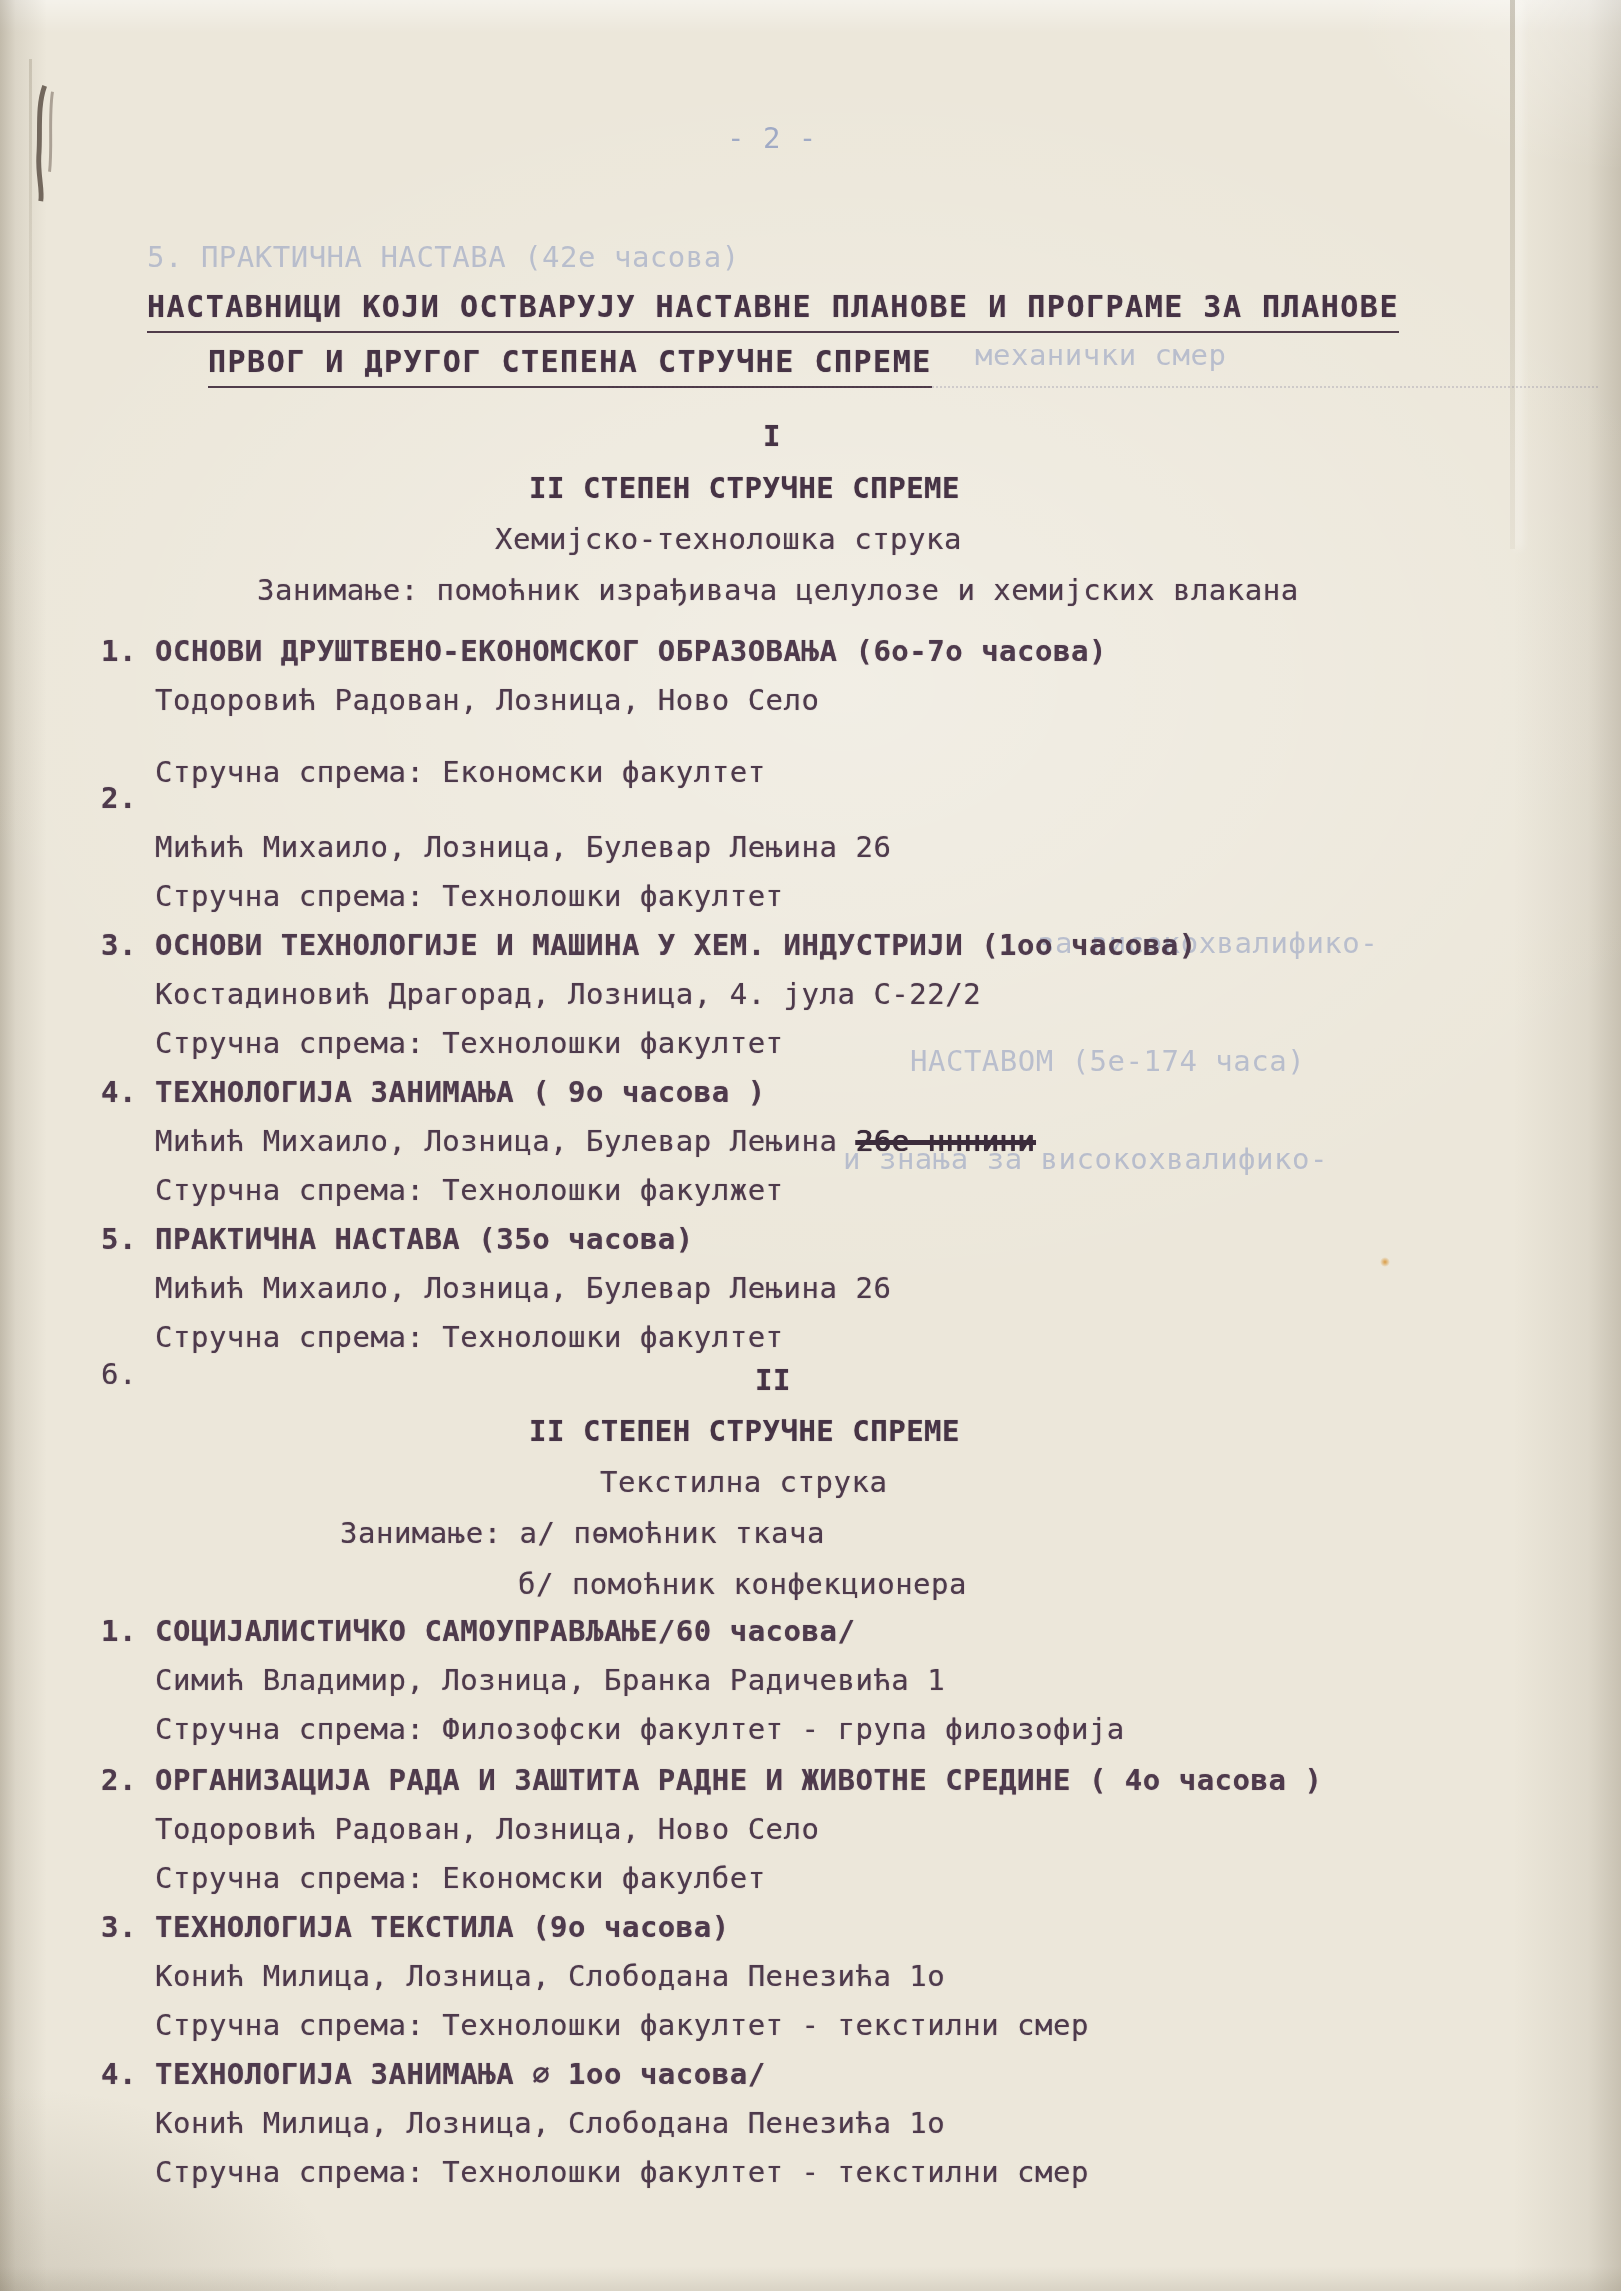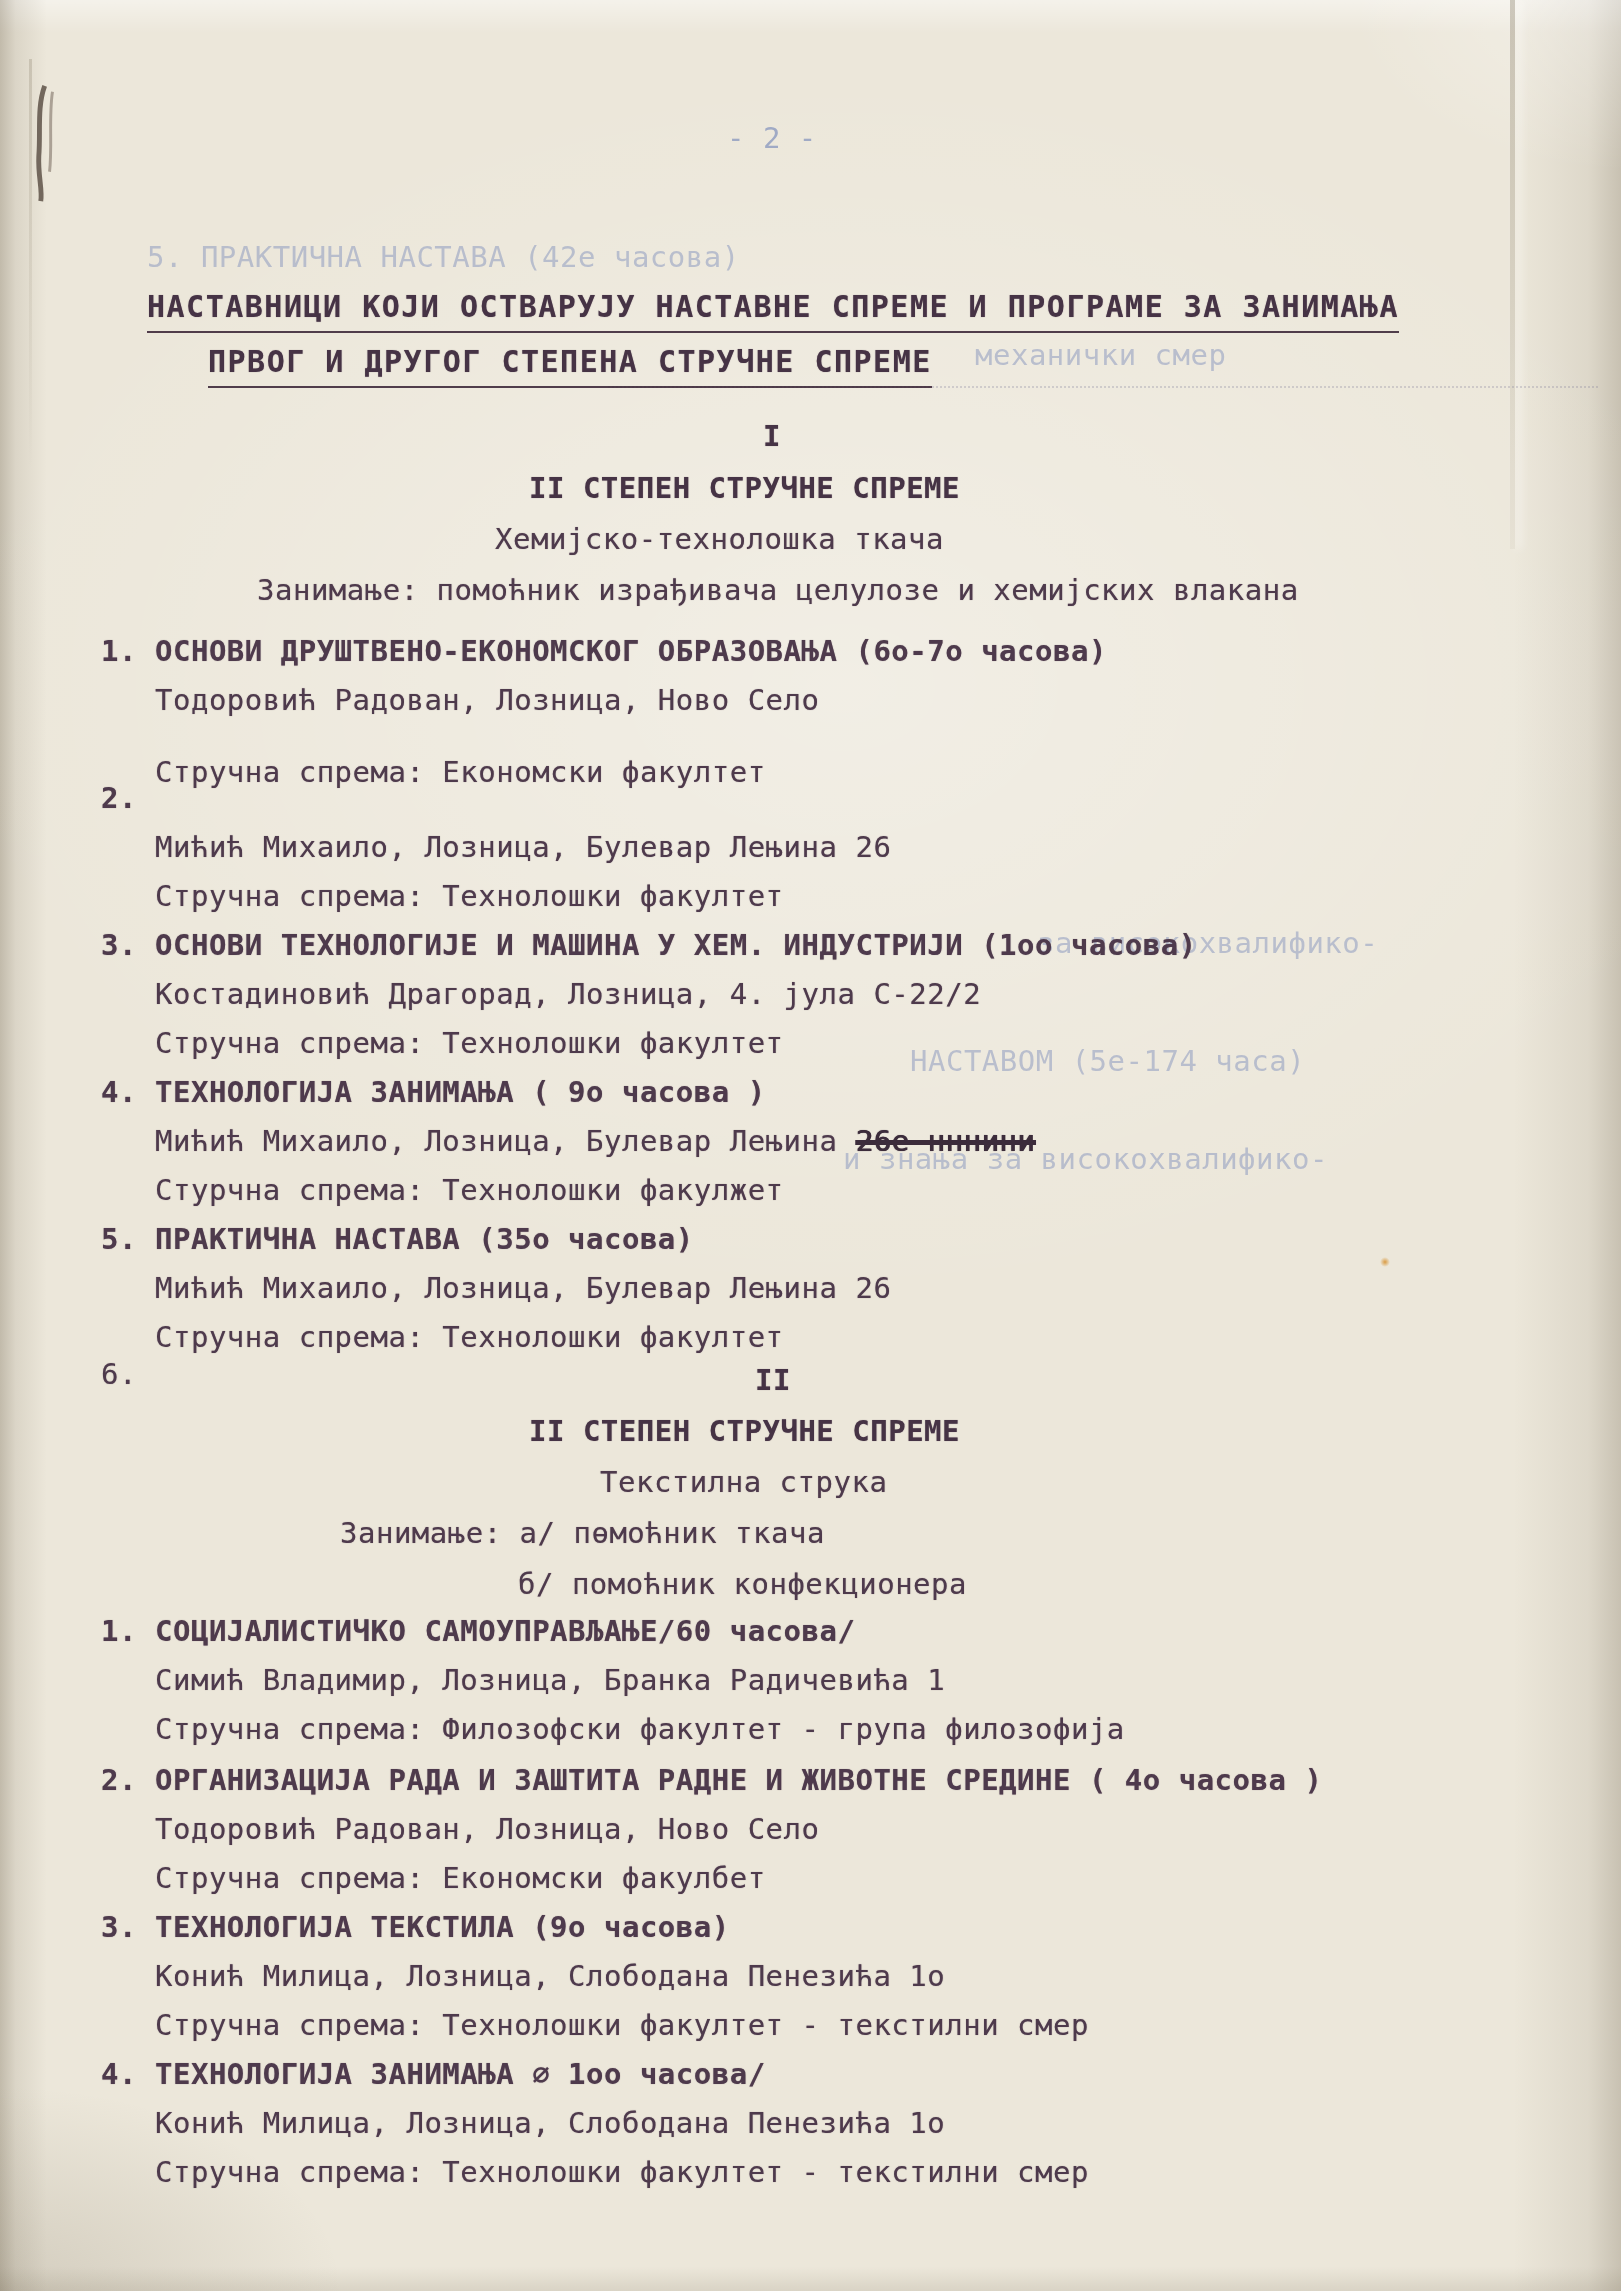--- a/index.html
+++ b/index.html
@@ -75,26 +75,26 @@
   </svg>
 
   <div class="line ghost" style="left:147px;top:241px">5. ПРАКТИЧНА НАСТАВА (42е часова)</div>
   <div class="line ghost" style="left:975px;top:339px">механички смер</div>
   <div class="line ghost" style="left:1037px;top:927px">за високохвалифико-</div>
   <div class="line ghost" style="left:910px;top:1045px">НАСТАВОМ (5е-174 часа)</div>
   <div class="line ghost" style="left:843px;top:1143px">и знања за високохвалифико-</div>
 
   <div class="line pagenum" style="left:727px;top:122px">- 2 -</div>
 
-  <div class="line doc-title" style="left:147px;top:290px">НАСТАВНИЦИ КОЈИ ОСТВАРУЈУ НАСТАВНЕ СПРЕМЕ И ПРОГРАМЕ ЗА ЗАНИМАЊА</div>
+  <div class="line doc-title" style="left:147px;top:290px">НАСТАВНИЦИ КОЈИ ОСТВАРУЈУ НАСТАВНЕ ПЛАНОВЕ И ПРОГРАМЕ ЗА ПЛАНОВЕ</div>
   <div class="line doc-title" style="left:208px;top:345px">ПРВОГ И ДРУГОГ СТЕПЕНА СТРУЧНЕ СПРЕМЕ</div>
 
   <div class="line heading" style="left:763px;top:420px">I</div>
   <div class="line heading" style="left:529px;top:472px">II СТЕПЕН СТРУЧНЕ СПРЕМЕ</div>
-  <div class="line" style="left:495px;top:523px">Хемијско-технолошка ткача</div>
+  <div class="line" style="left:495px;top:523px">Хемијско-технолошка струка</div>
   <div class="line" style="left:257px;top:574px">Занимање: помоћник израђивача целулозе и хемијских влакана</div>
 
   <div class="line caps" style="left:101px;top:635px">1.</div>
   <div class="line caps" style="left:155px;top:635px">ОСНОВИ ДРУШТВЕНО-ЕКОНОМСКОГ ОБРАЗОВАЊА (6о-7о часова)</div>
   <div class="line" style="left:155px;top:684px">Тодоровић Радован, Лозница, Ново Село</div>
   <div class="line" style="left:155px;top:756px">Стручна спрема: Економски факултет</div>
 
   <div class="line caps" style="left:101px;top:782px">2.</div>
   <div class="line" style="left:155px;top:831px">Мићић Михаило, Лозница, Булевар Лењина 26</div>
   <div class="line" style="left:155px;top:880px">Стручна спрема: Технолошки факултет</div>

